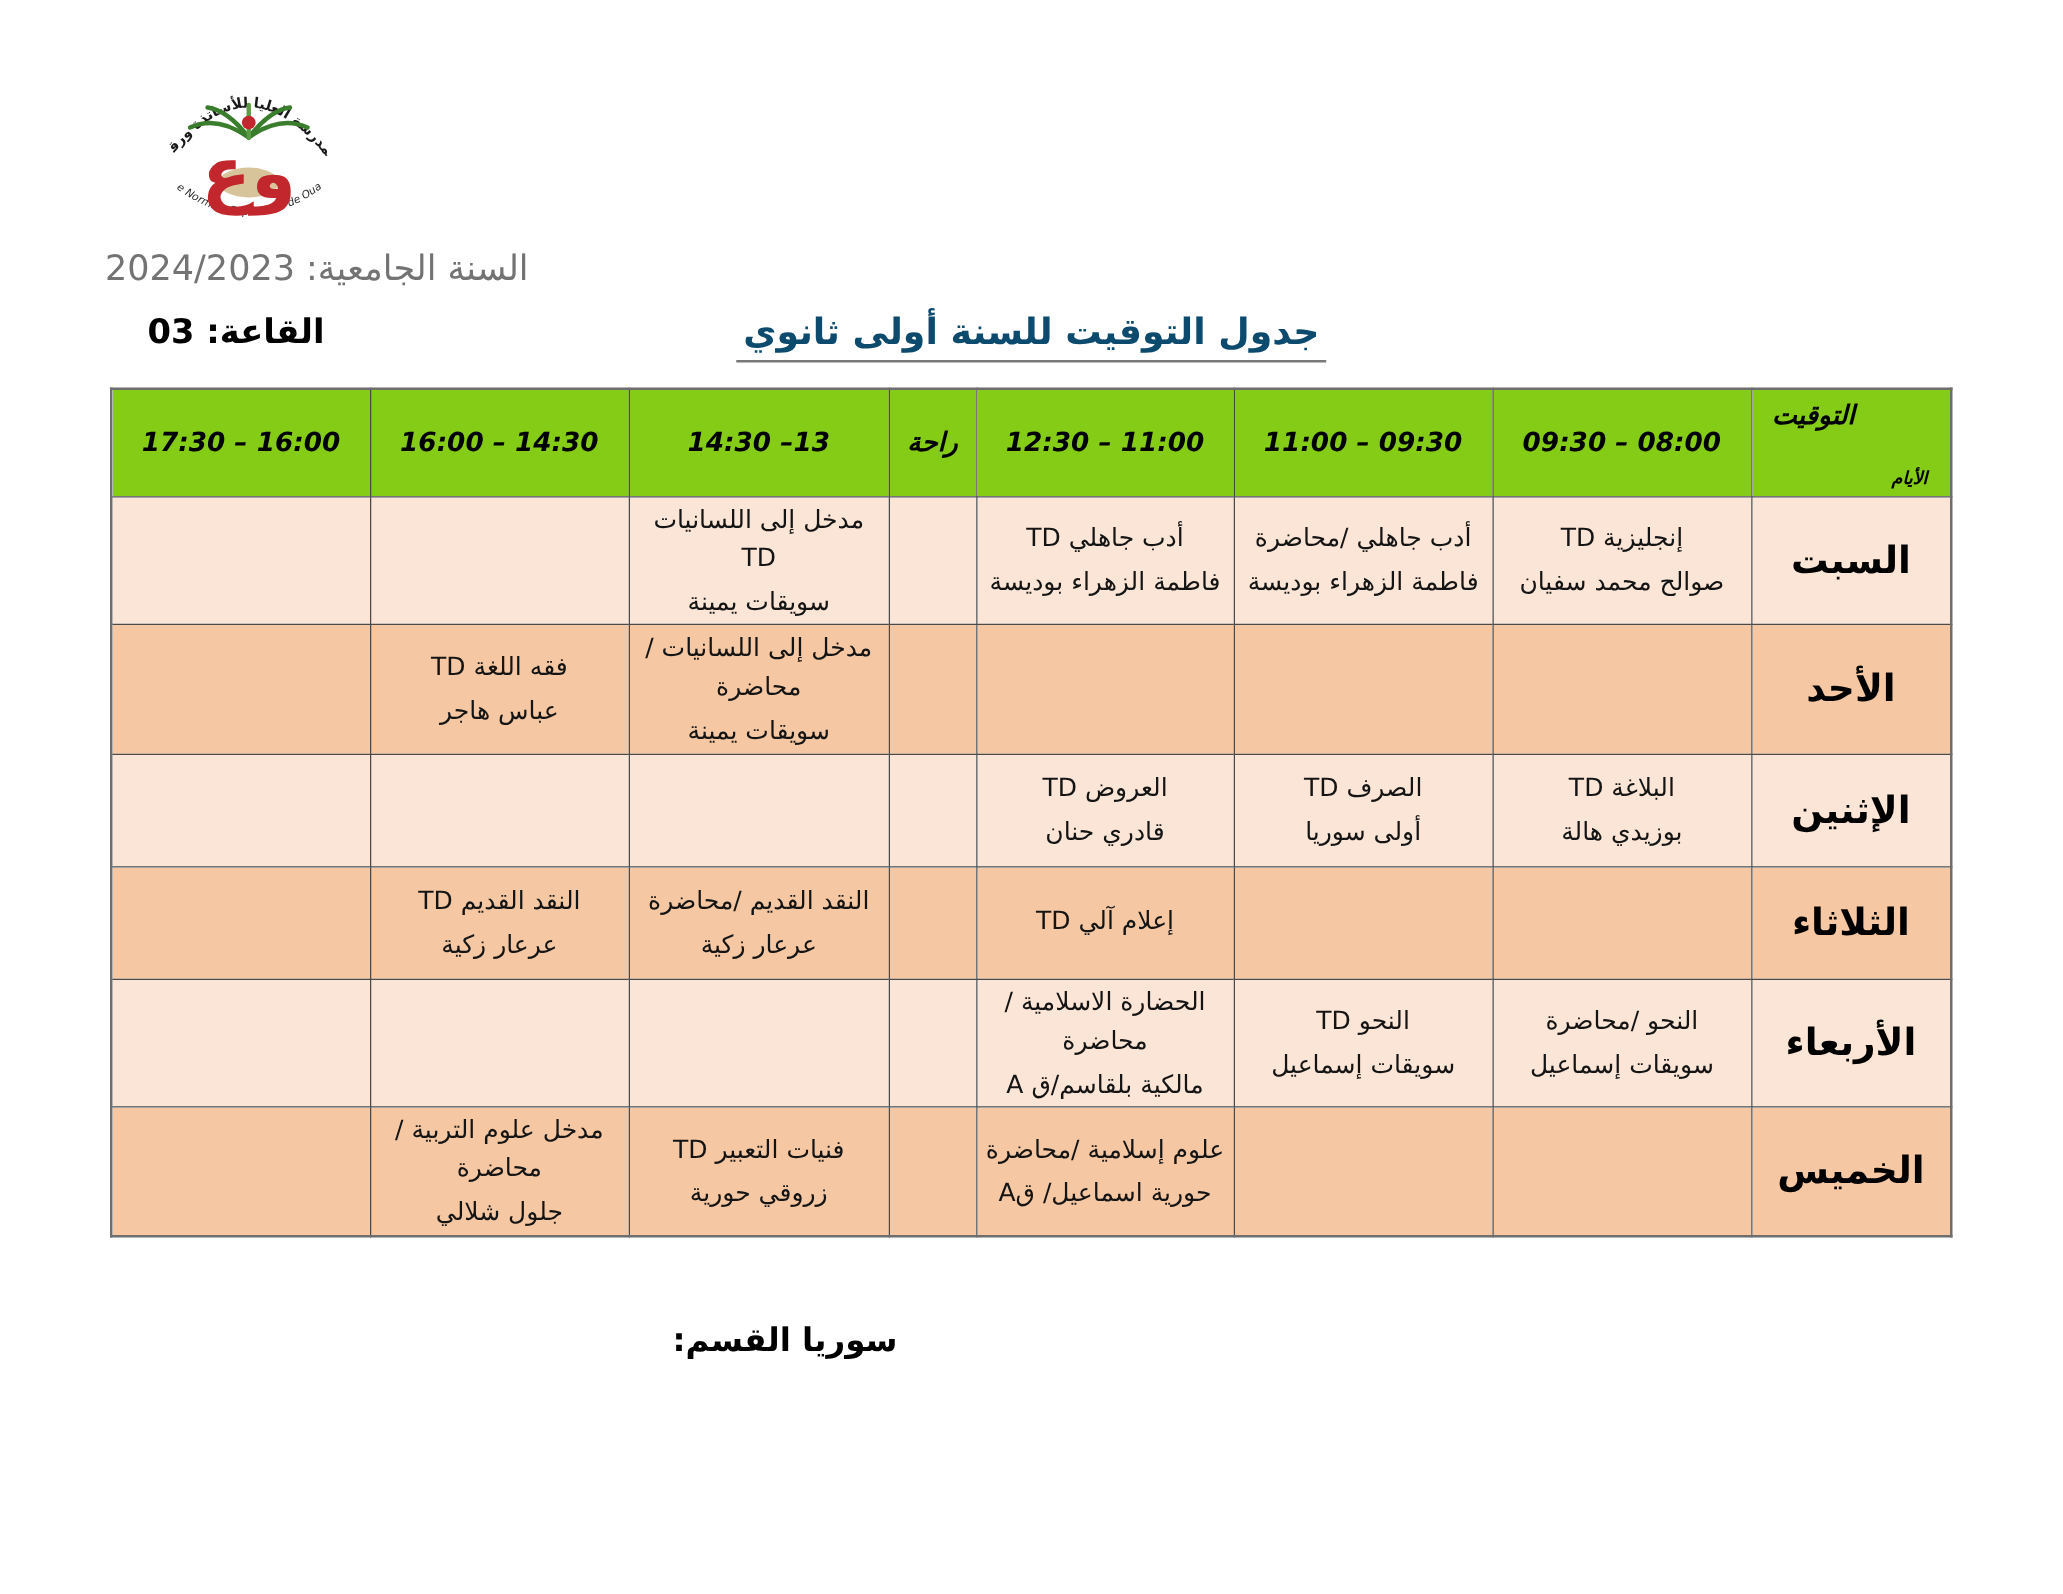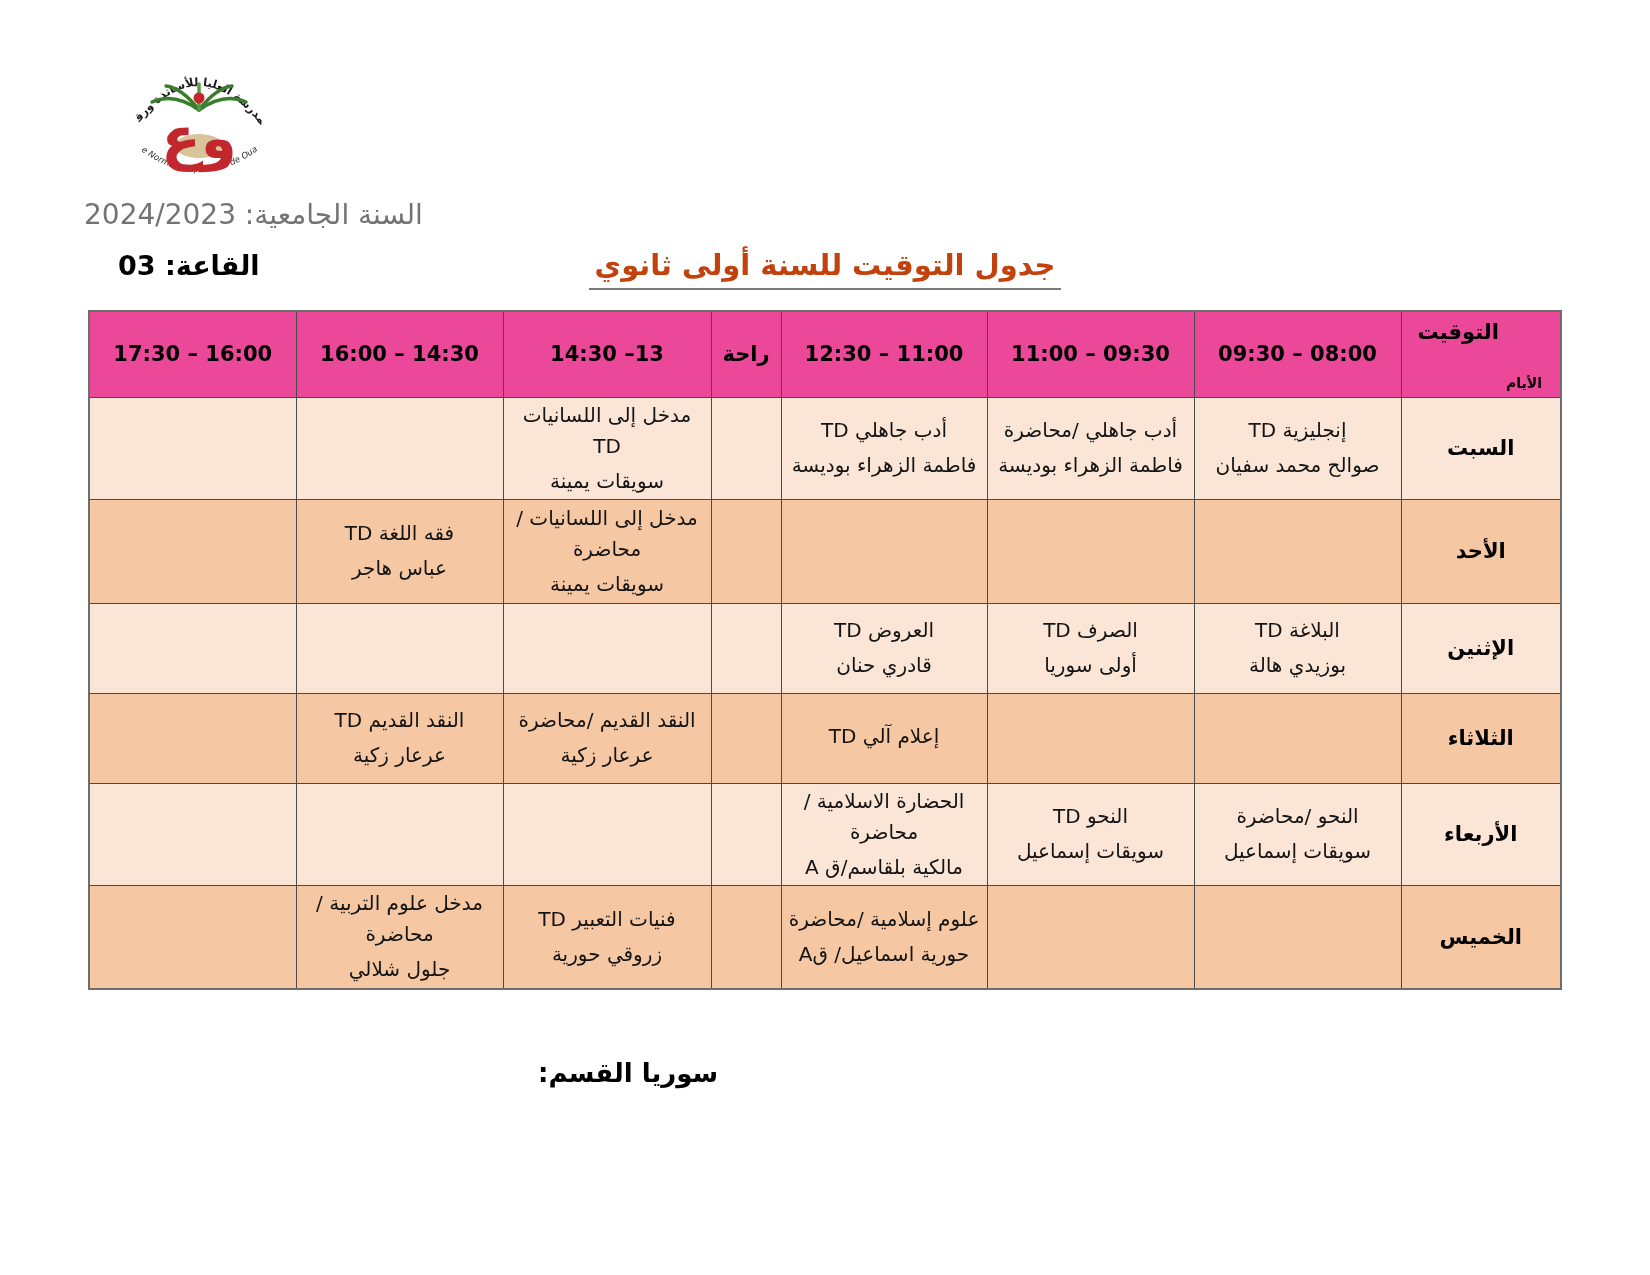--- a/index.html
+++ b/index.html
@@ -18,52 +18,52 @@
     text-align:center;font-size:25px;line-height:1.75;color:#111;
   }
   .logo-wrap{position:absolute;left:124px;top:62px;width:150px;height:126px;}
   .school-block{
     position:absolute;right:90px;top:142px;
     text-align:right;font-size:24px;line-height:1.8;color:#111;
   }
   .year-line{position:absolute;left:84px;top:198px;font-size:28px;color:#737373;direction:rtl;}
   .title-line{
     position:absolute;left:0;top:248px;width:100%;
-    text-align:center;font-size:29px;font-weight:bold;color:#c2410c;
+    text-align:center;font-size:29px;font-weight:bold;color:#0c4a6e;
   }
   .title-line span{
     display:inline-block;border-bottom:2.5px solid #7a7a7a;padding:0 6px 6px 6px;
   }
   .room-line{position:absolute;left:118px;top:250px;font-size:27px;font-weight:bold;color:#000;direction:rtl;}
   .footer-line{position:absolute;left:538px;top:1058px;font-size:26px;font-weight:bold;color:#000;}
 
   
   table.tt{
     position:absolute;left:88px;top:310px;
     width:1472px;border-collapse:collapse;table-layout:fixed;
     border:2.5px solid #6e6e6e;
   }
   table.tt th,table.tt td{
     border:1.6px solid #4a4a4a;
     text-align:center;vertical-align:middle;
     padding:2px 6px;overflow:hidden;
   }
   tr.hdr{height:86px;}
-  tr.hdr th{background:#ec4899;font-size:21px;font-weight:bold;color:#000;}
+  tr.hdr th{background:#84cc16;font-size:21px;font-weight:bold;color:#000;font-style:italic;}
   tr.r-sat{height:88px;}
   tr.r-sun{height:104px;}
   tr.r-mon{height:90px;}
   tr.r-tue{height:90px;}
   tr.r-wed{height:100px;}
   tr.r-thu{height:104px;}
   tr.light td,tr.light th{background:#fbe5d6;}
   tr.dark td,tr.dark th{background:#f5c8a3;}
   td.cell{font-size:20px;line-height:1.55;color:#141414;}
   td.cell .l2{margin-top:4px;}
-  th.day{font-size:21px;font-weight:bold;color:#000;}
+  th.day{font-size:30px;font-weight:bold;color:#000;}
   th.corner{
     position:relative;padding:0;
     background-image:linear-gradient(to top right,
       transparent calc(50% - 1.2px),
       #4a4a4a calc(50% - 1.2px),
       #4a4a4a calc(50% + 1.2px),
       transparent calc(50% + 1.2px));
   }
   th.corner .t-top{position:absolute;top:8px;left:16px;font-size:21px;font-weight:bold;}
   th.corner .t-bot{position:absolute;bottom:6px;right:18px;font-size:14px;font-weight:bold;}

